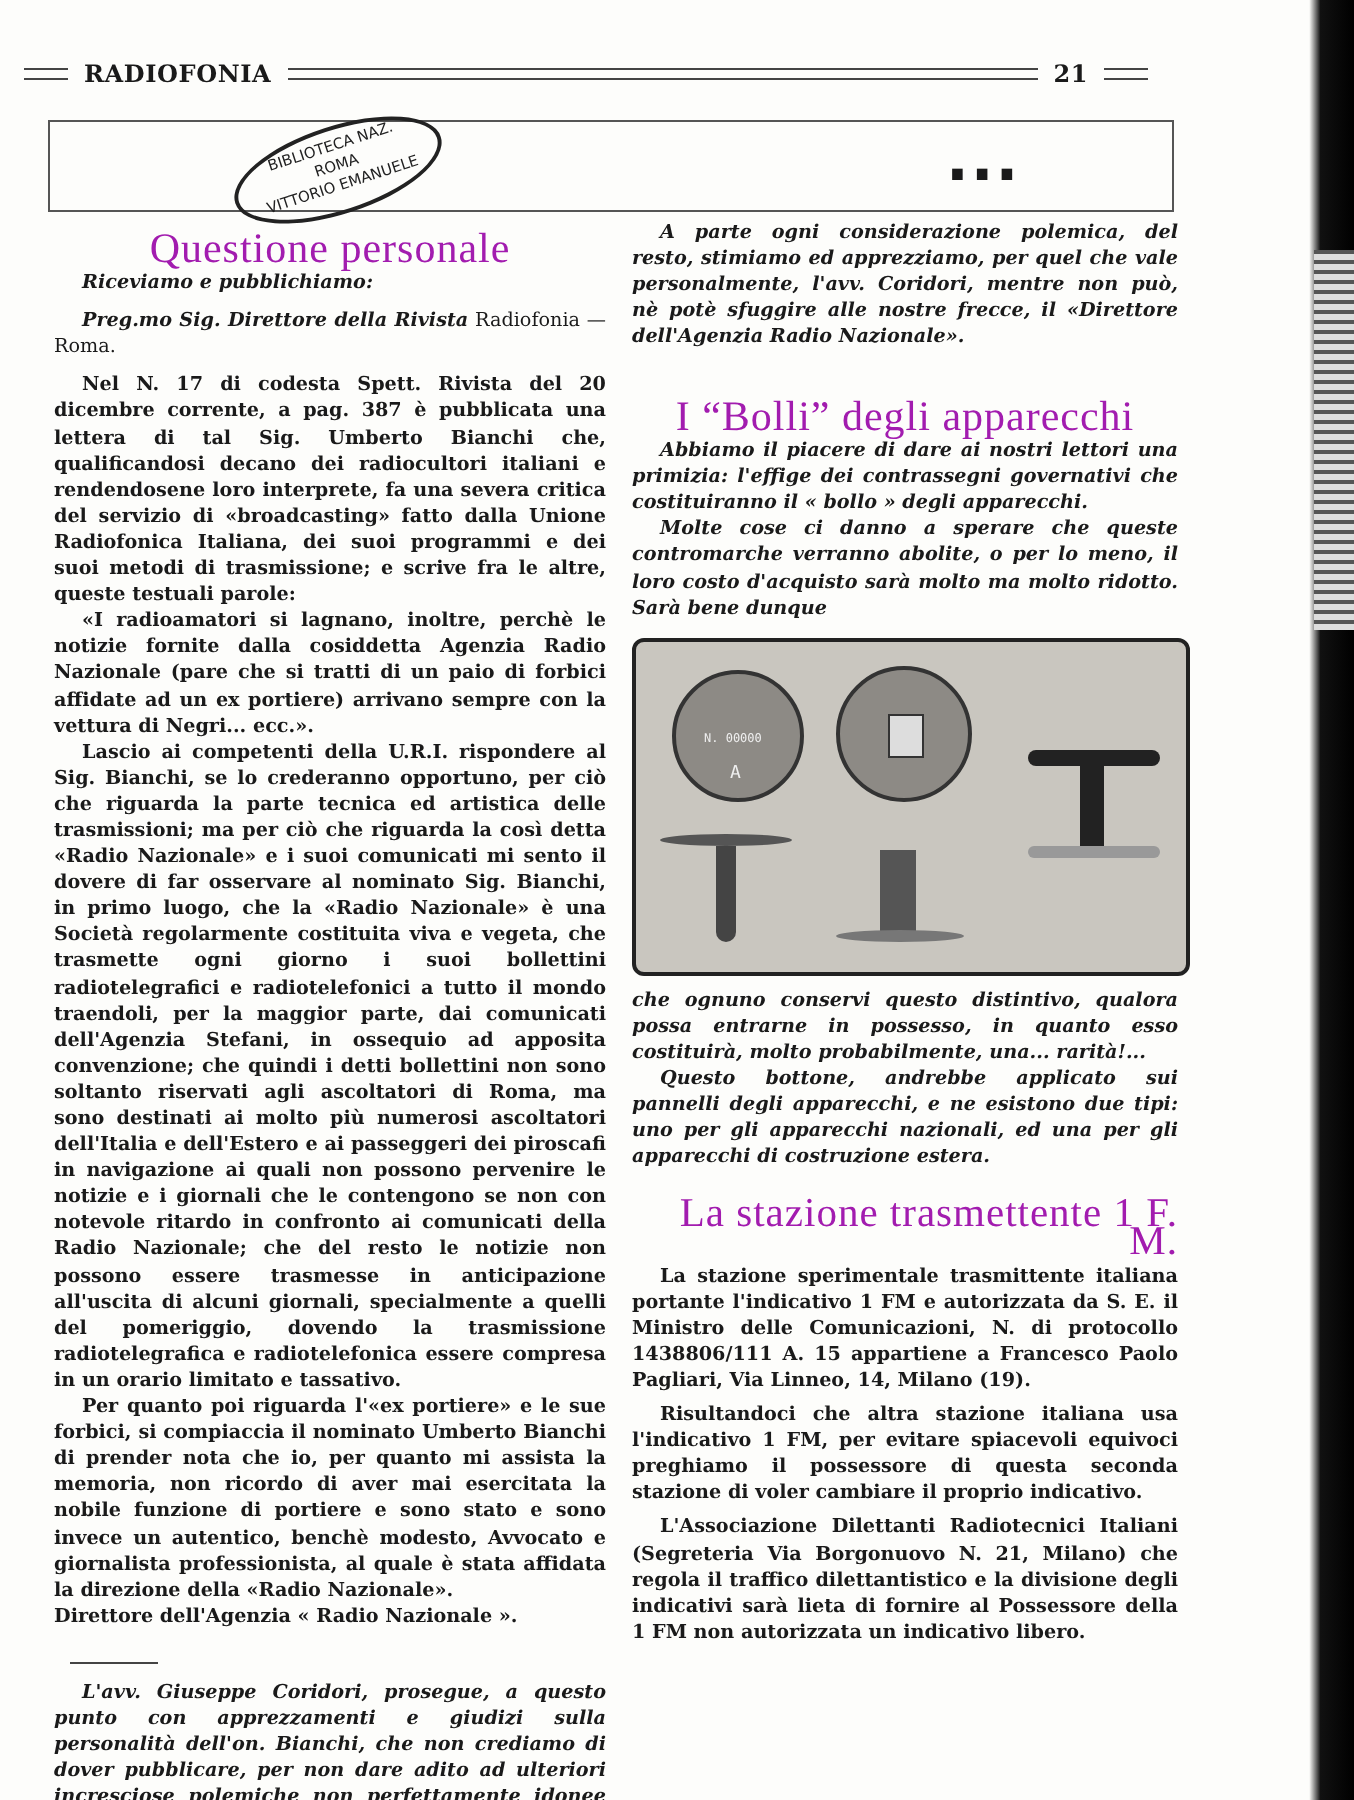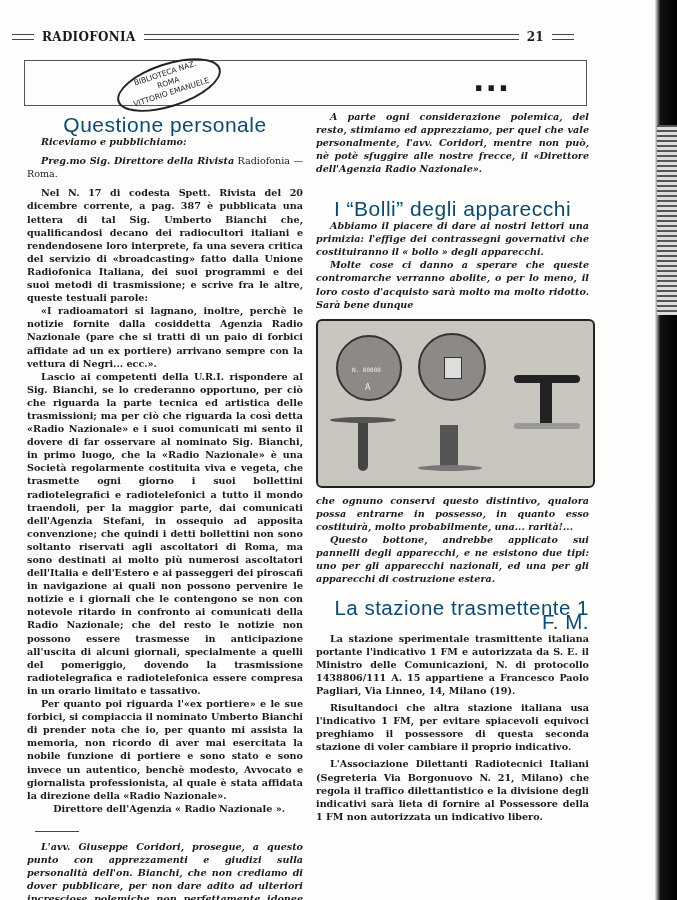--- a/index.html
+++ b/index.html
@@ -23,24 +23,24 @@
                  font-size:30px; font-weight:bold; letter-spacing:1px; }
   .stamp { position:absolute; left:90px; top:2px; width:104px; height:40px; border:2px solid #222;
            border-radius:50%; transform:rotate(-18deg); font-family:"DejaVu Sans", sans-serif;
            font-size:7.5px; text-align:center; line-height:10px; color:#222; }
   .col { position:absolute; font-size:9.6px; line-height:13.1px; text-align:justify; }
   .colL { left:27px; top:118px; width:276px; }
   .colR { left:316px; top:122px; width:273px; }
   p { margin:0; text-indent:14px; }
   .it { font-style:italic; }
   .bd { font-weight:bold; }
-  h2 { font-family:Liberation Sans, sans-serif; font-weight:normal; font-size:21px; margin:0;
-       text-align:center; letter-spacing:0.5px; color:#0c4a6e; }
+  h2 { font-family:Liberation Serif, serif; font-weight:normal; font-size:21px; margin:0;
+       text-align:center; letter-spacing:0.5px; color:#a21caf; }
   .sig1 { text-align:right; padding-right:50px; font-weight:bold; letter-spacing:0.5px; text-indent:0; margin-top:2px;}
-  .sig2 { text-align:right; padding-right:18px; text-indent:0; }
+  .sig2 { padding-right:18px; text-indent:0; }
   .hr { width:44px; border-top:1px solid #444; margin:16px 0 8px 8px; }
   .figure { margin:8px 0 6px 0; width:275px; height:165px; border:2px solid #222; border-radius:6px;
             background:#c9c6bf; position:relative; }
   .coin { position:absolute; border-radius:50%; background:#8d8a85; border:2px solid #333; }
   .tiny { font-family:"DejaVu Sans Mono", monospace; font-size:6px; position:absolute; color:#eee; }
 </style>
 </head>
 <body>
 
 <div class="edge"></div>

